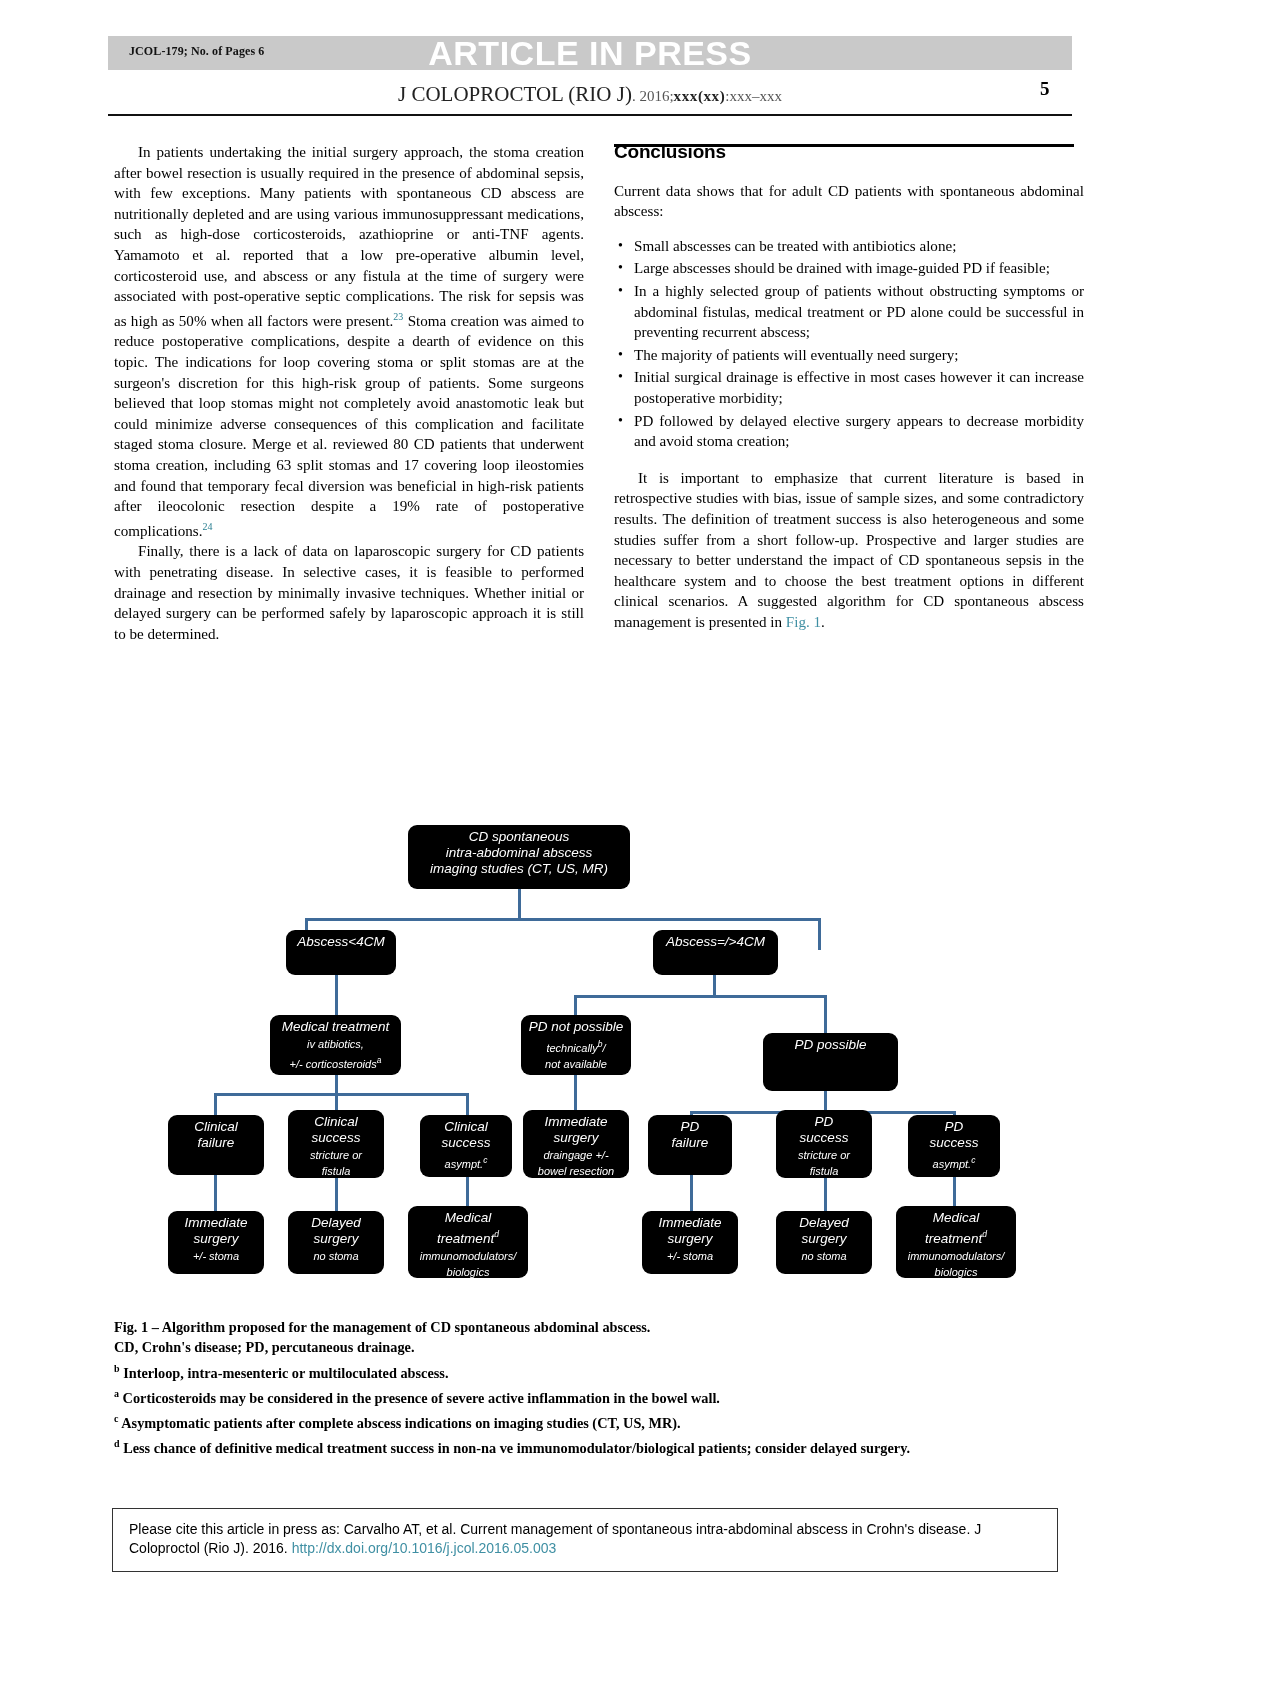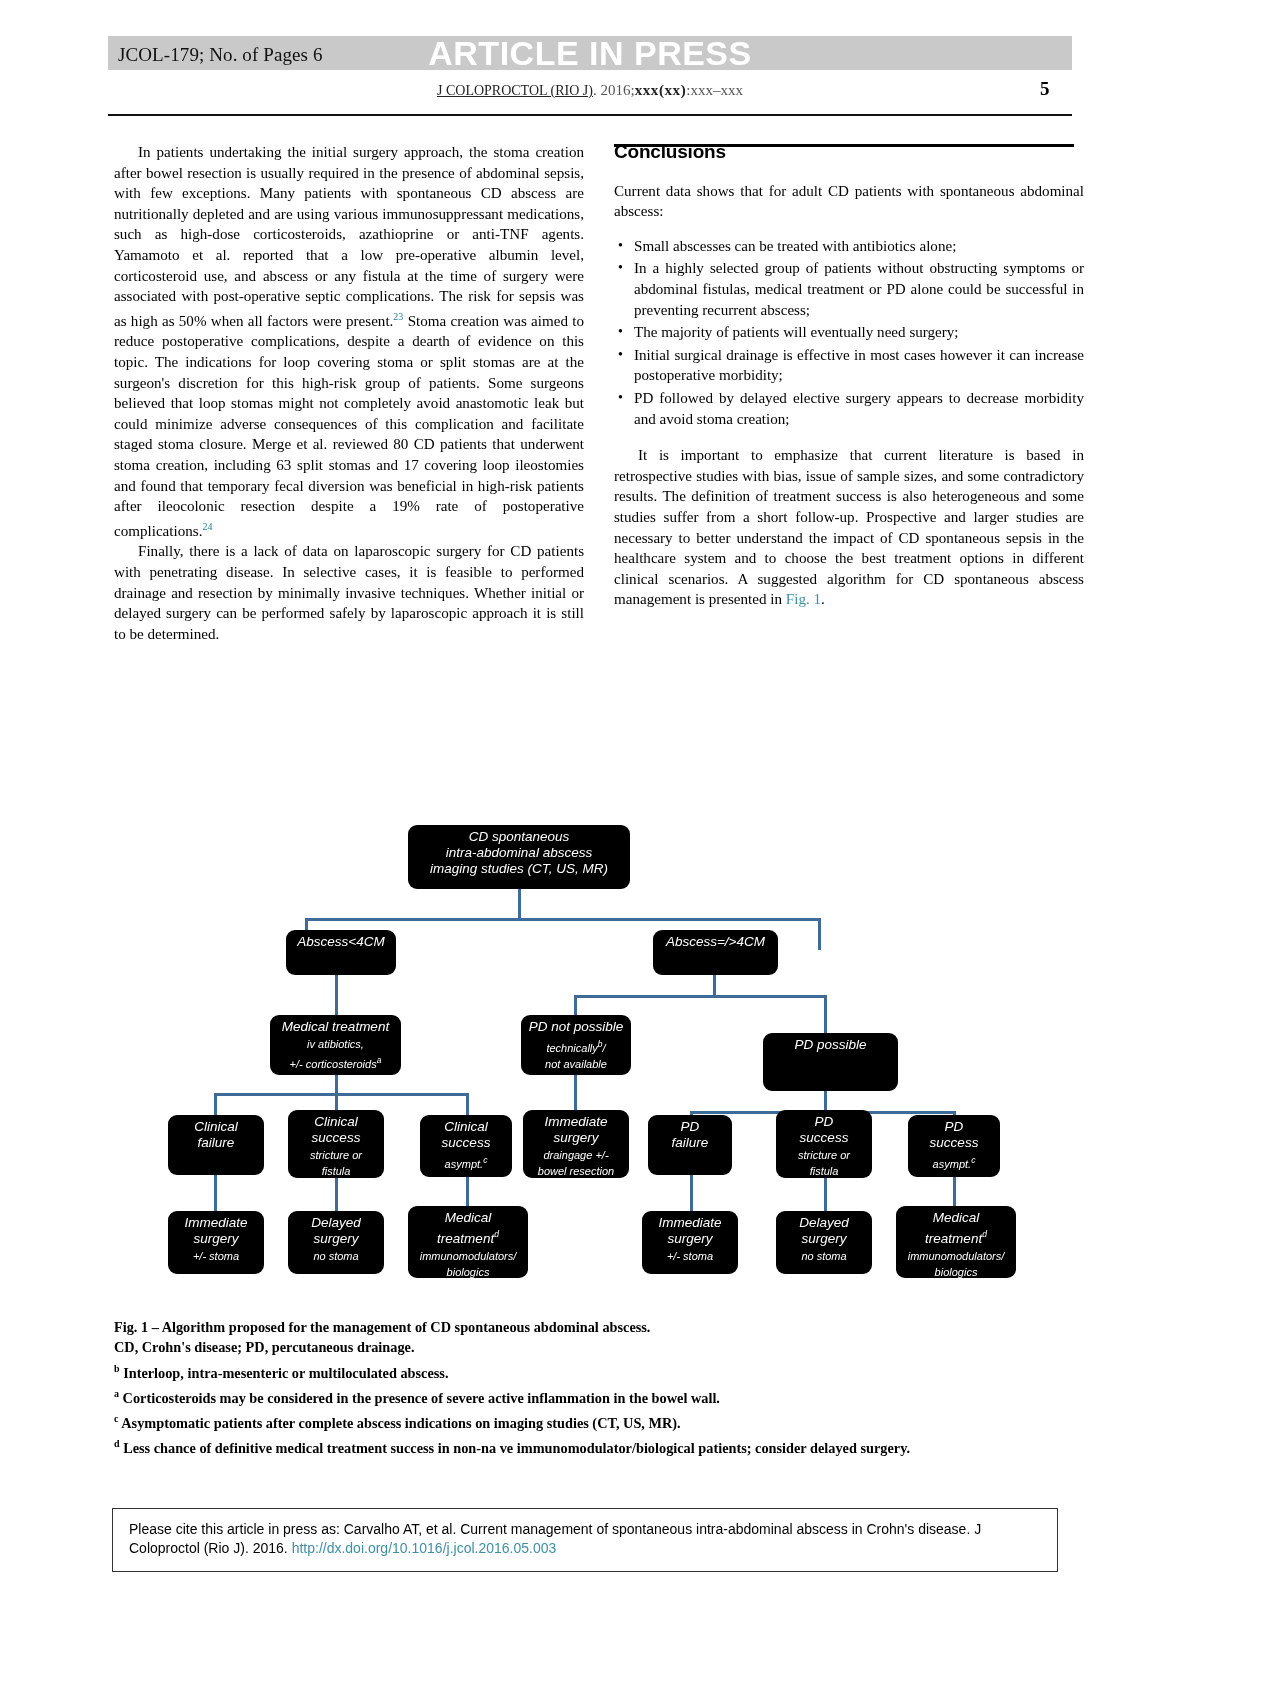--- a/index.html
+++ b/index.html
@@ -15,37 +15,37 @@
     position:absolute;
     left:0;top:0;width:1276px;height:1689px;
     background:#fff;
   }
   
   .aip-bar{
     position:absolute;left:108px;top:36px;width:964px;height:34px;
     background:#c9c9c9;
   }
   .aip-code{
-    position:absolute;left:10px;top:8px;
-    font-size:19px;font-family:"Liberation Serif",serif;color:#111;
-    letter-spacing:0.1px;white-space:nowrap;
+    position:absolute;left:21px;top:8px;
+    font-size:12px;font-family:"Liberation Serif",serif;color:#111;
+    letter-spacing:0.1px;white-space:nowrap;font-weight:bold;
   }
   .aip-title{
     position:absolute;left:0;top:-2px;width:964px;text-align:center;
     font-family:"Liberation Sans",sans-serif;
     font-weight:bold;font-size:34px;color:#ffffff;
     letter-spacing:0.5px;
   }
   .journal-line{
     position:absolute;left:108px;top:82px;width:964px;
     text-align:center;font-size:15px;
     font-family:"Liberation Serif",serif;
     color:#222;
   }
-  .journal-line .sc{font-variant:small-caps;font-size:14px;text-decoration:underline;}
+  .journal-line .sc{font-variant:small-caps;font-size:21px;}
   .journal-line .bold{font-weight:bold;letter-spacing:0.6px;}
   .journal-line .grey{color:#555;}
   .page-num{
     position:absolute;left:1040px;top:78px;
     font-size:19px;font-weight:bold;font-family:"Liberation Serif",serif;
   }
   .rule-top{
     position:absolute;left:108px;top:114px;width:964px;height:1.6px;background:#111;
   }
   
@@ -142,20 +142,21 @@
     <p><span>In patients undertaking the initial surgery approach, the stoma creation after bowel resection is usually required in the presence of abdominal sepsis, with few exceptions. Many patients with spontaneous CD abscess are nutritionally depleted and are using various immunosuppressant medications, such as high-dose corticosteroids, azathioprine or anti-TNF agents. Yamamoto et al. reported that a low pre-operative albumin level, corticosteroid use, and abscess or any fistula at the time of surgery were associated with post-operative septic complications. The risk for sepsis was as high as 50% when all factors were present.</span><sup>23</sup><span> Stoma creation was aimed to reduce postoperative complications, despite a dearth of evidence on this topic. The indications for loop covering stoma or split stomas are at the surgeon's discretion for this high-risk group of patients. Some surgeons believed that loop stomas might not completely avoid anastomotic leak but could minimize adverse consequences of this complication and facilitate staged stoma closure. Merge et al. reviewed 80 CD patients that underwent stoma creation, including 63 split stomas and 17 covering loop ileostomies and found that temporary fecal diversion was beneficial in high-risk patients after ileocolonic resection despite a 19% rate of postoperative complications.</span><sup>24</sup></p>
     <p>Finally, there is a lack of data on laparoscopic surgery for CD patients with penetrating disease. In selective cases, it is feasible to performed drainage and resection by minimally invasive techniques. Whether initial or delayed surgery can be performed safely by laparoscopic approach it is still to be determined.</p>
   </div>
 
   <div class="sec-rule"></div>
   <div class="col col-right">
     <h2 class="sec">Conclusions</h2>
     <p class="noind">Current data shows that for adult CD patients with spontaneous abdominal abscess:</p>
     <ul class="bullets">
       <li>Small abscesses can be treated with antibiotics alone;</li>
+      <li>Large abscesses should be drained with image-guided PD if feasible;</li>
       <li>In a highly selected group of patients without obstructing symptoms or abdominal fistulas, medical treatment or PD alone could be successful in preventing recurrent abscess;</li>
       <li>The majority of patients will eventually need surgery;</li>
       <li>Initial surgical drainage is effective in most cases however it can increase postoperative morbidity;</li>
       <li>PD followed by delayed elective surgery appears to decrease morbidity and avoid stoma creation;</li>
     </ul>
     <p style="margin-top:16px;"><span>It is important to emphasize that current literature is based in retrospective studies with bias, issue of sample sizes, and some contradictory results. The definition of treatment success is also heterogeneous and some studies suffer from a short follow-up. Prospective and larger studies are necessary to better understand the impact of CD spontaneous sepsis in the healthcare system and to choose the best treatment options in different clinical scenarios. A suggested algorithm for CD spontaneous abscess management is presented in </span><span class="link">Fig. 1</span><span>.</span></p>
   </div>
 
   <div class="chart">
 

